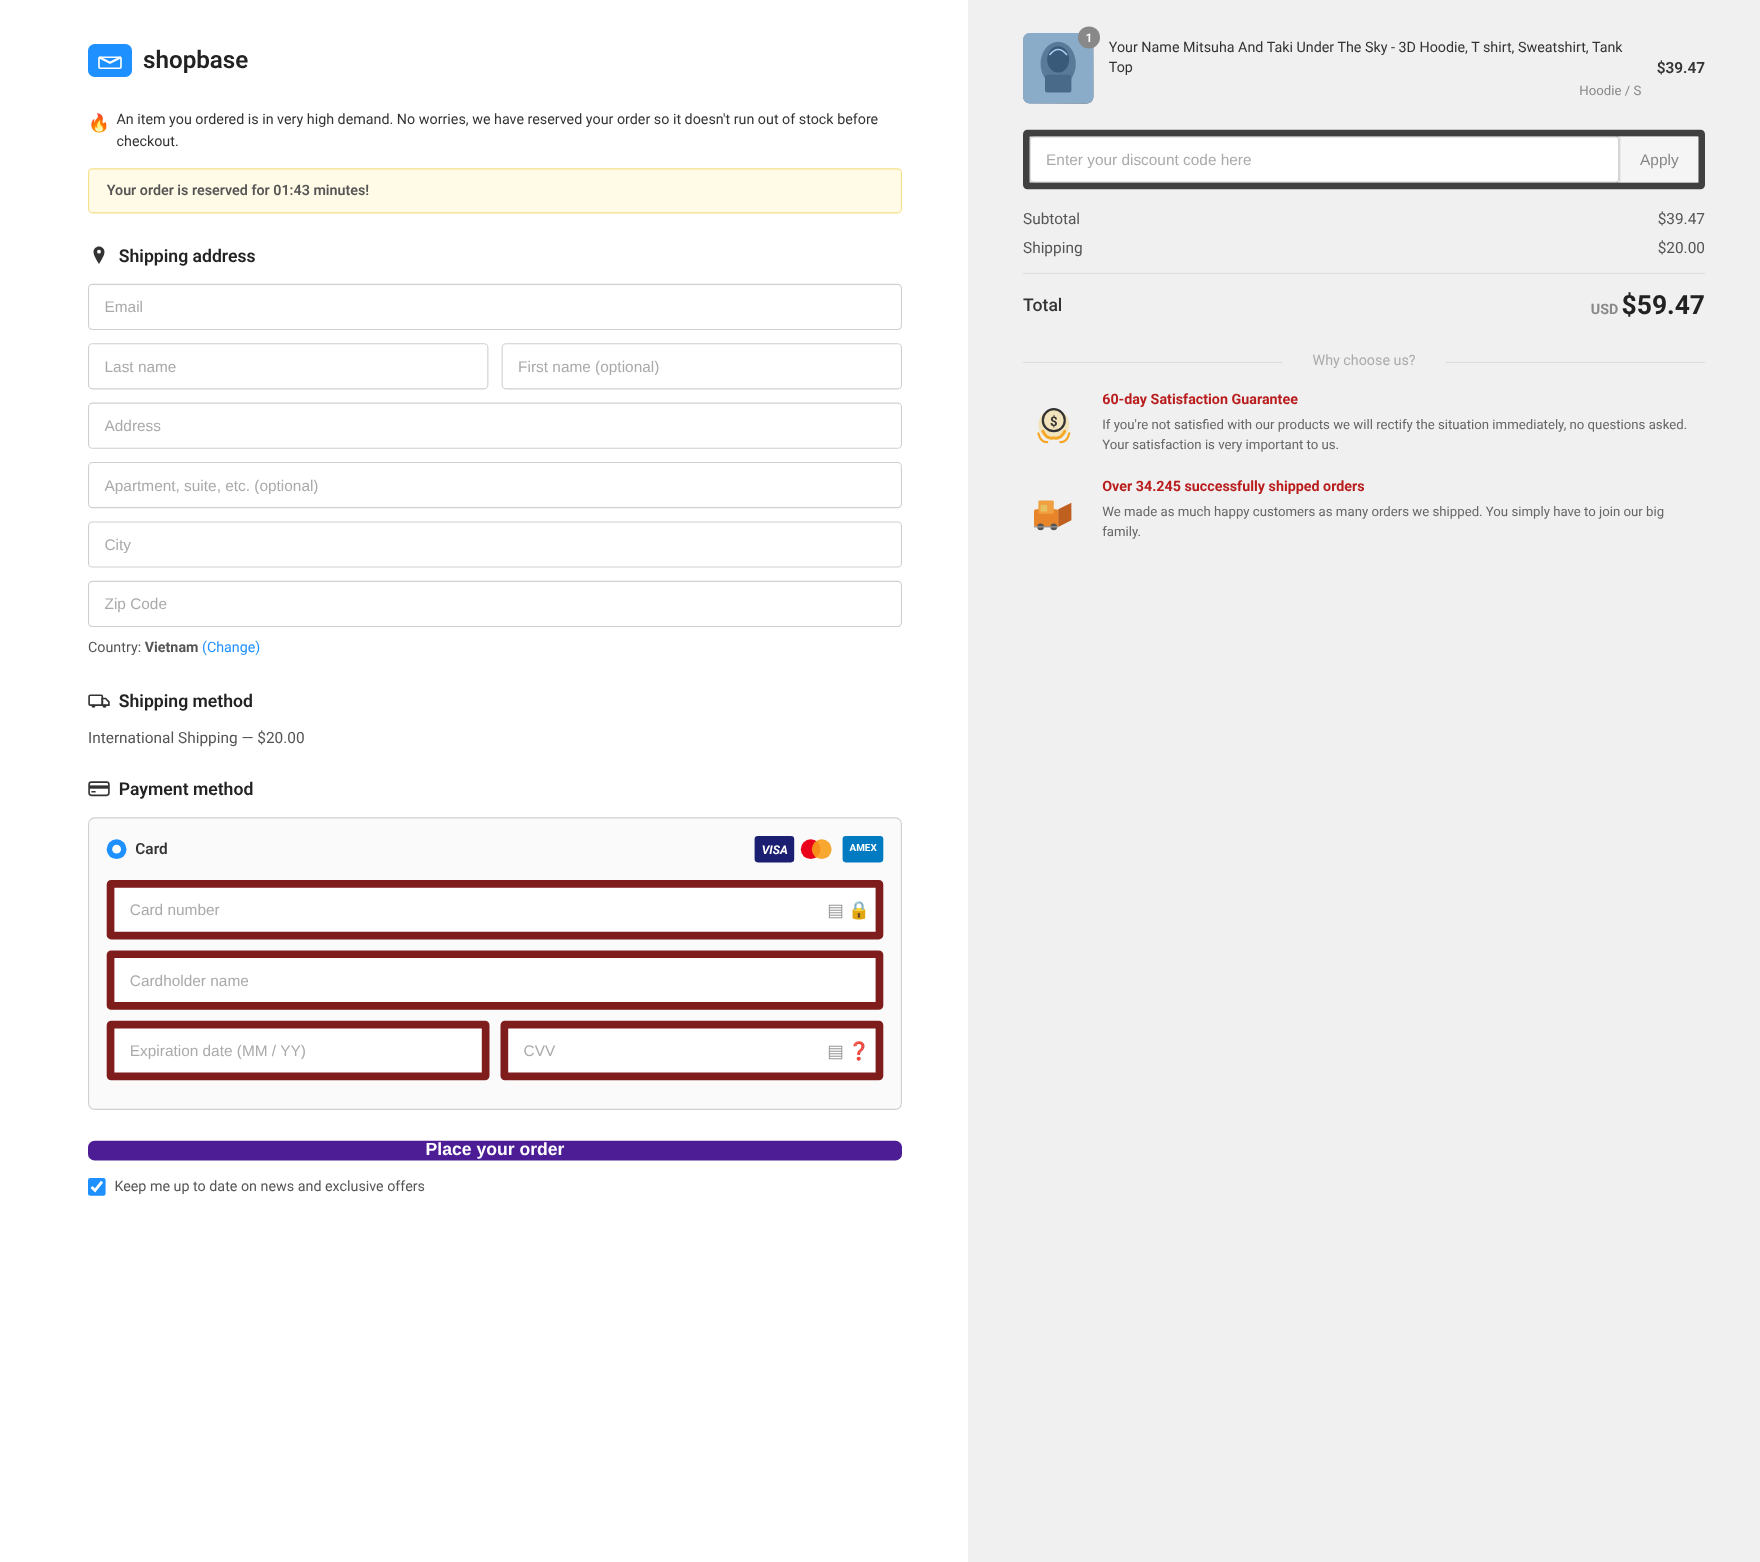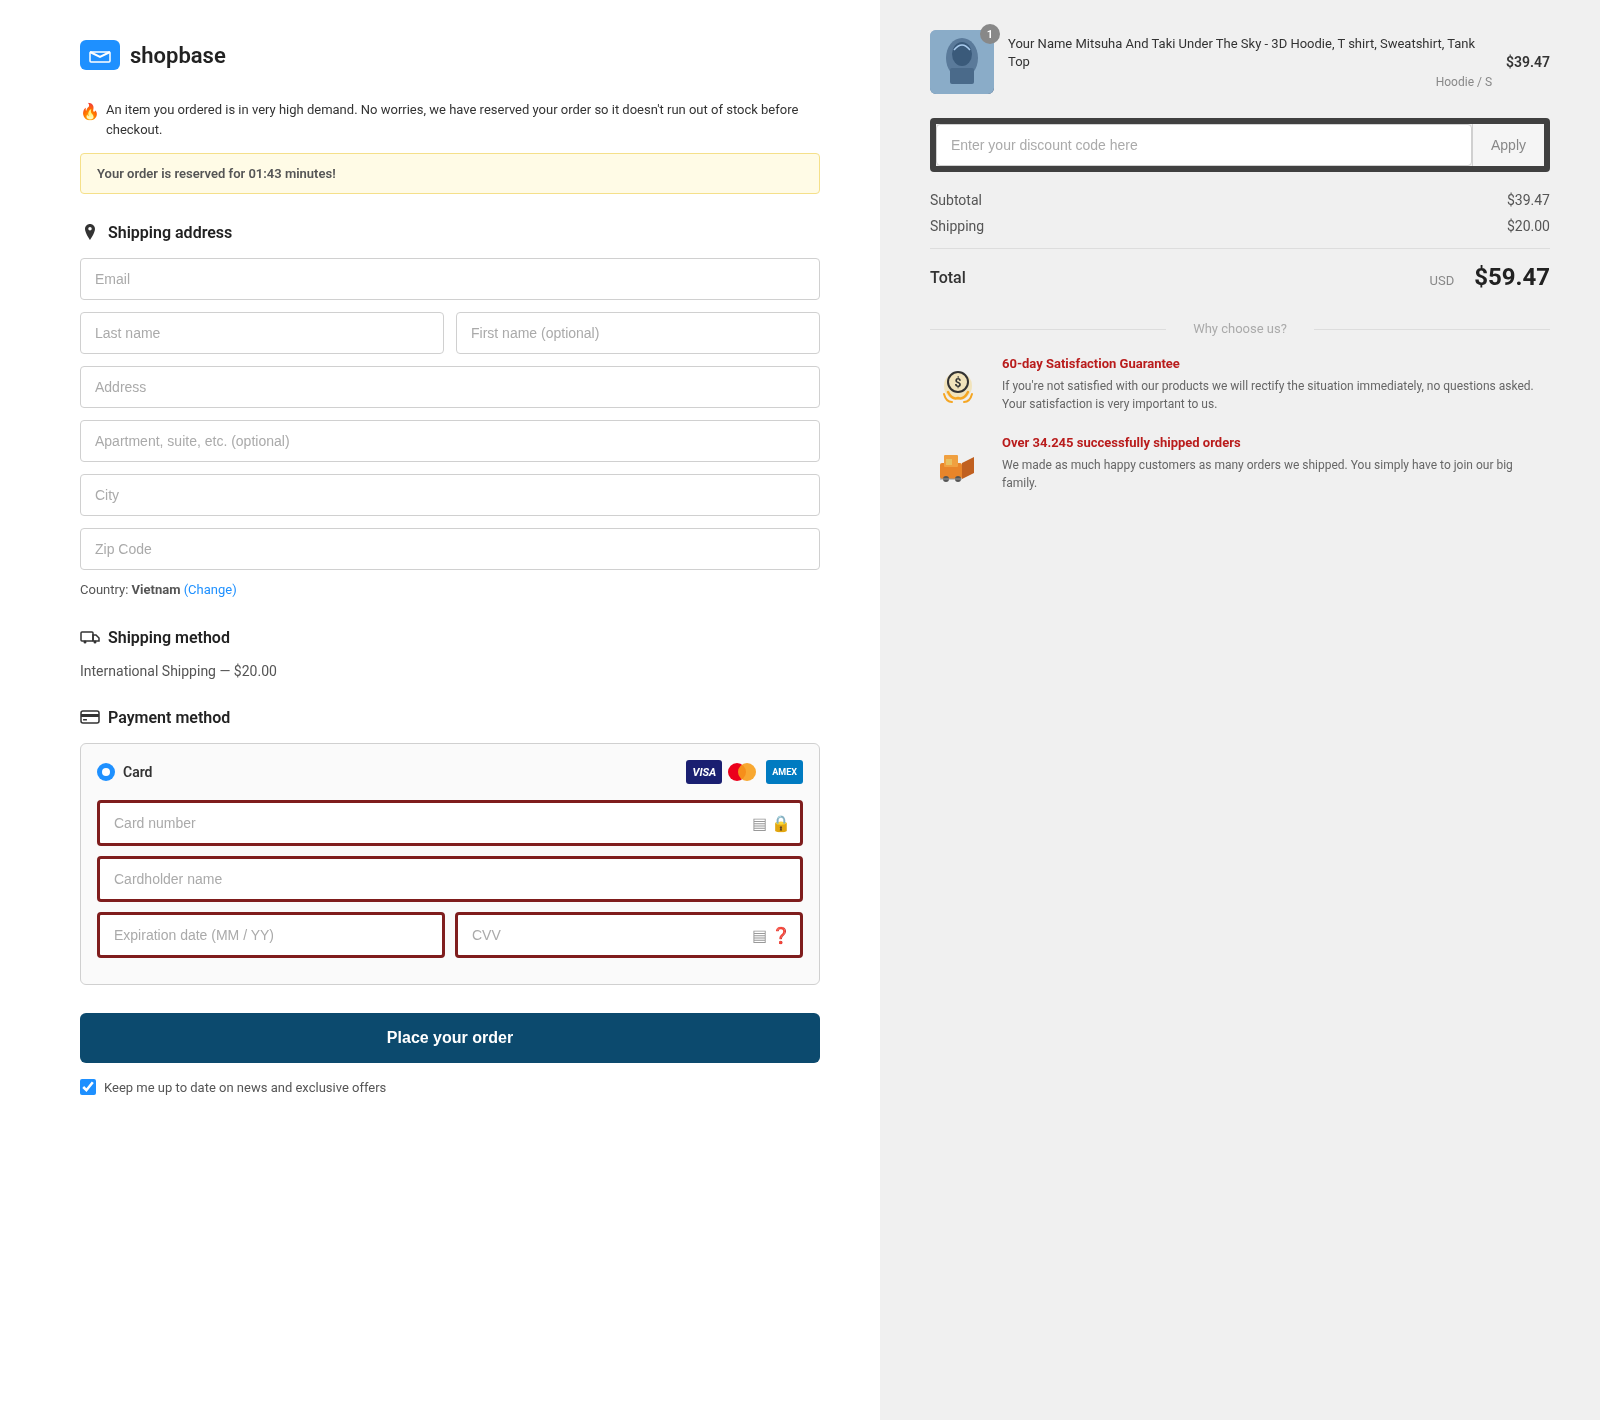--- a/index.html
+++ b/index.html
@@ -156,43 +156,42 @@
     .visa-badge { background: #1a1f71; color: #fff; font-style: italic; font-size: 11px; }
     .amex-badge { background: #007bc1; color: #fff; font-size: 9px; }
 
     .card-field {
       position: relative;
       margin-bottom: 10px;
     }
     .card-field input {
       width: 100%;
       padding: 12px 40px 12px 14px;
-      border: 3px solid #7f1d1d;
+      border: 7px solid #7f1d1d;
       border-radius: 4px;
       font-size: 14px;
       background: #fff;
       color: #333;
     }
     .card-field input::placeholder { color: #aaa; }
     .card-field .field-icon {
       position: absolute;
       right: 12px;
       top: 50%;
       transform: translateY(-50%);
       color: #999;
       font-size: 16px;
     }
     .card-row { display: flex; gap: 10px; }
     .card-row .card-field { flex: 1; }
 
     
     .place-order-btn {
       width: 100%;
-      padding: 16px;
-      background: #0c4a6e;
+      background: #4c1d95;
       color: #fff;
       border: none;
       border-radius: 6px;
       font-size: 16px;
       font-weight: 600;
       cursor: pointer;
       margin-bottom: 16px;
     }
 
     .newsletter-row {
@@ -290,21 +289,21 @@
       margin: 14px 0;
     }
     .total-row {
       display: flex;
       justify-content: space-between;
       align-items: center;
       margin-top: 4px;
     }
     .total-label { font-size: 16px; color: #333; font-weight: 500; }
     .total-amount { font-size: 24px; font-weight: 700; color: #222; }
-    .total-currency { font-size: 13px; color: #888; margin-right: 20px; font-weight: 400; }
+    .total-currency { font-size: 13px; color: #888; margin-right: 3px; font-weight: 700; }
 
     
     .why-section { margin-top: 30px; }
     .why-title {
       text-align: center;
       font-size: 13px;
       color: #aaa;
       margin-bottom: 20px;
       position: relative;
     }

